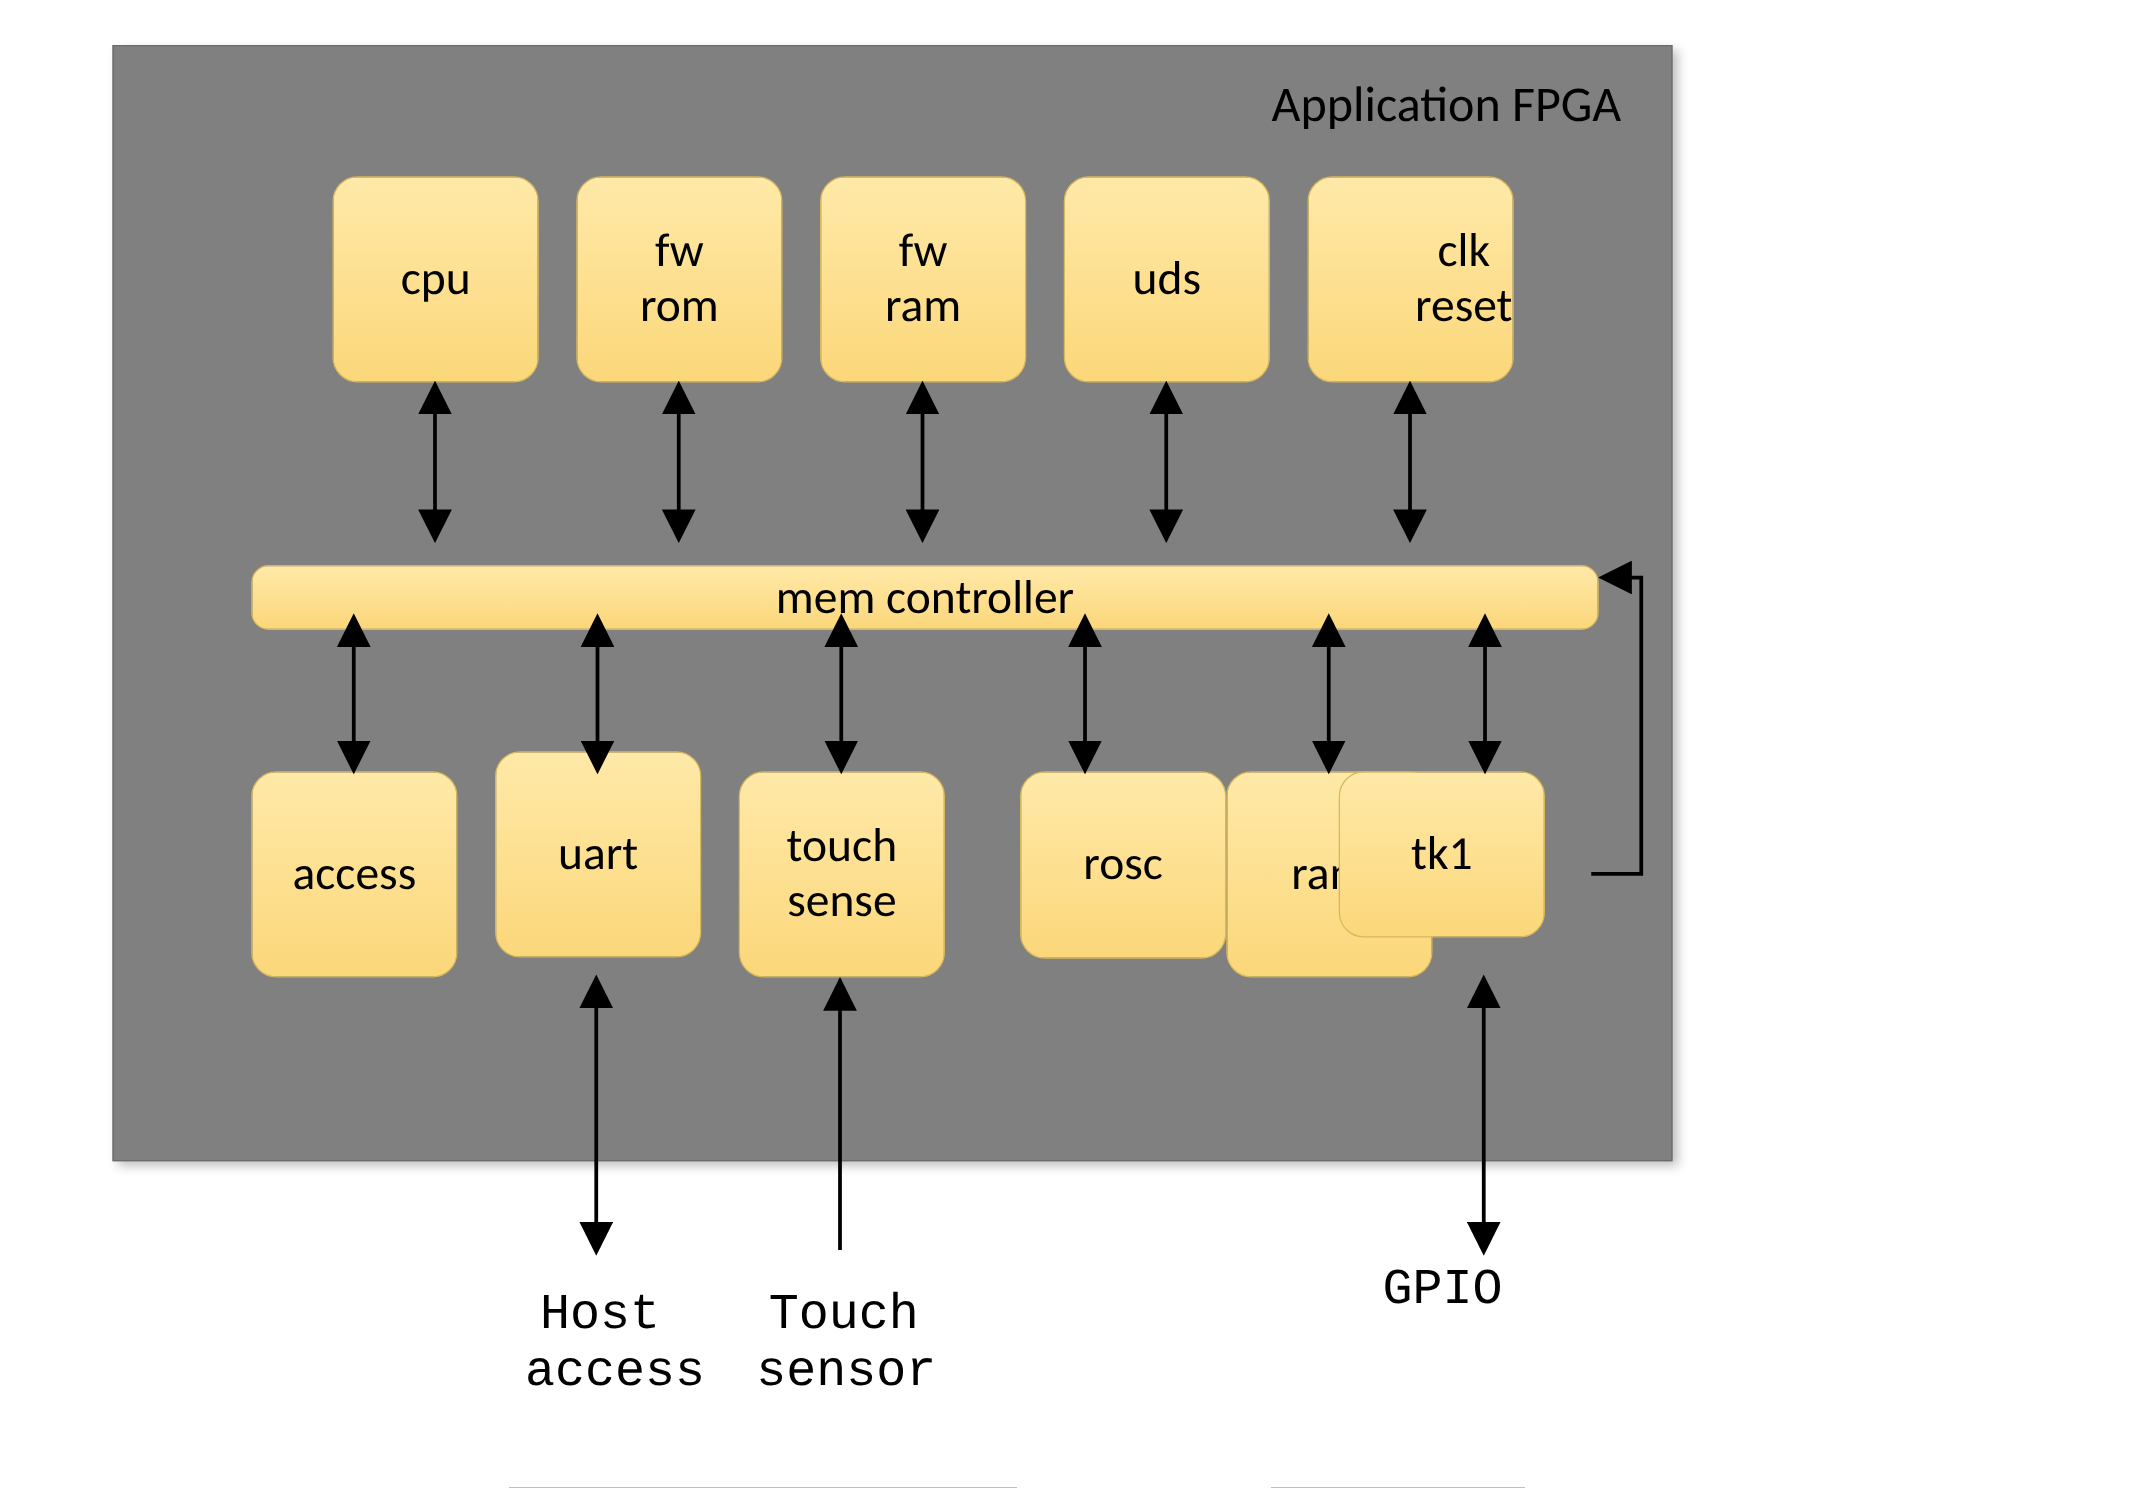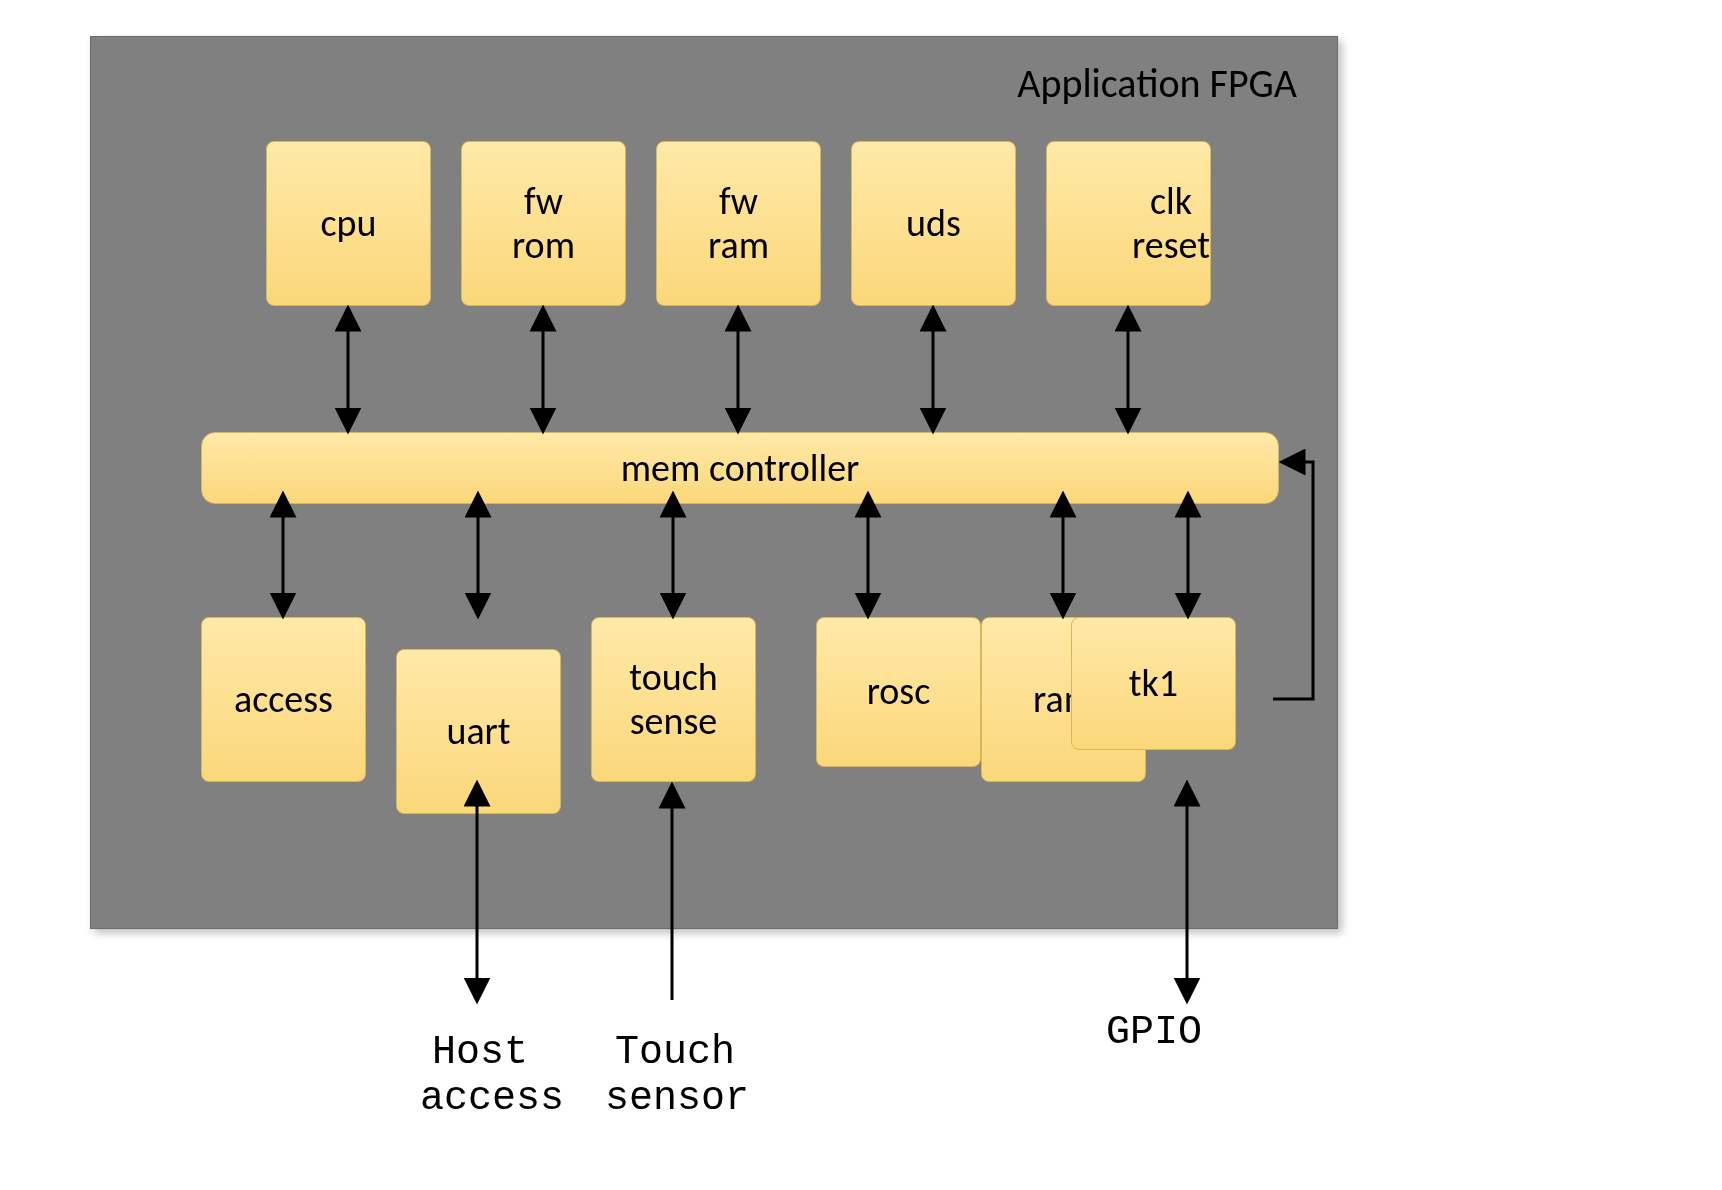--- a/index.html
+++ b/index.html
@@ -27,21 +27,21 @@
     top: 22px;
     right: 40px;
     font-size: 40px;
     color: #000;
     text-align: center;
   }
   .block {
     position: absolute;
     background: linear-gradient(180deg, #ffe9a8 0%, #fbd77a 100%);
     border: 1px solid #d6b85c;
-    border-radius: 8px;
+    border-radius: 20px;
     display: flex;
     flex-direction: column;
     align-items: center;
     justify-content: center;
     font-size: 38px;
     color: #000;
     text-align: center;
     line-height: 1.15;
   }
   .mem-bar {
@@ -83,28 +83,28 @@
   <div class="block" style="left:565px; top:104px; width:165px; height:165px;">
     <span>fw<br>ram</span>
   </div>
   <div class="block" style="left:760px; top:104px; width:165px; height:165px;">
     <span>uds</span>
   </div>
   <div class="block" style="left:955px; top:104px; width:165px; height:165px;align-items:flex-end;">
     <span>clk<br>reset</span>
   </div>
 
-  <div class="mem-bar" style="left:110px; top:395px; width:1078px; height:72px;">
+  <div class="mem-bar" style="left:110px; top:415px; width:1078px; height:52px;">
     <span>mem controller</span>
   </div>
 
   <div class="block" style="left:110px; top:580px; width:165px; height:165px;">
     <span>access</span>
   </div>
-  <div class="block" style="left:305px; top:612px; width:165px; height:165px;">
+  <div class="block" style="left:305px; top:564px; width:165px; height:165px;">
     <span>uart</span>
   </div>
   <div class="block" style="left:500px; top:580px; width:165px; height:165px;">
     <span>touch<br>sense</span>
   </div>
   <div class="block" style="left:725px; top:580px; width:165px; height:150px;">
     <span>rosc</span>
   </div>
   <div class="block" style="left:890px; top:580px; width:165px; height:165px;">
     <span>ram</span>

